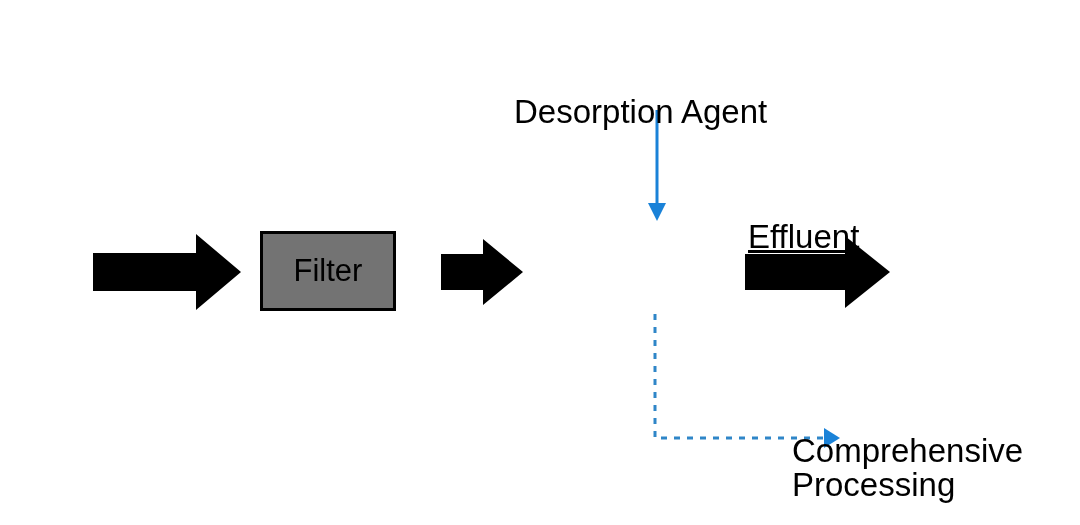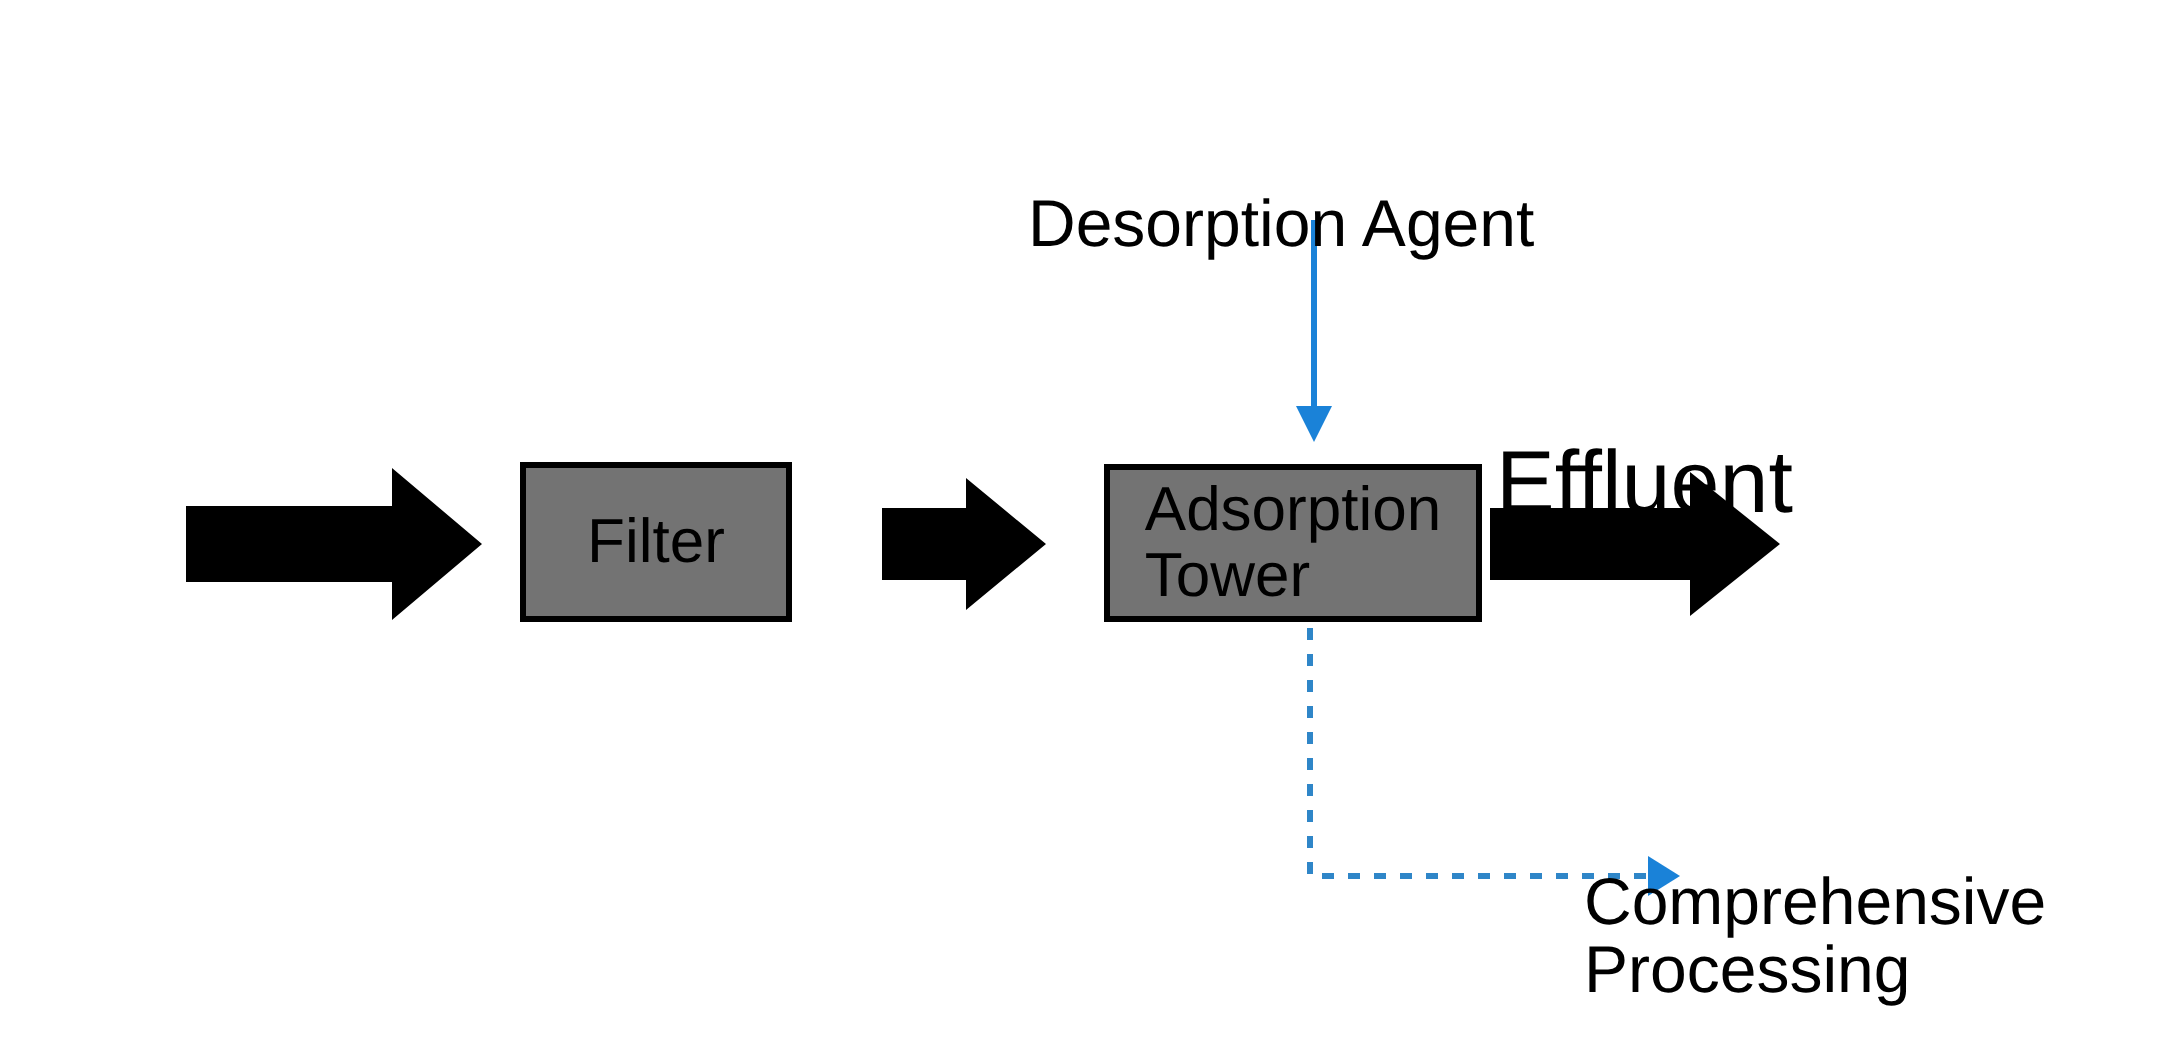--- a/index.html
+++ b/index.html
@@ -69,21 +69,22 @@
     font-size: 33px;
   }
   #label-desorption-agent {
     left: 514px;
     top: 75px;
     font-size: 33px;
   }
   #label-effluent {
     left: 748px;
     top: 200px;
-    font-size: 44px;
+    font-size: 33px;
+    text-decoration: underline;
   }
   #label-standard-emissions {
     left: 901px;
     top: 226px;
     font-size: 33px;
   }
   #label-desorption-fluid {
     left: 525px;
     top: 446px;
     font-size: 33px;
@@ -116,24 +117,20 @@
       <path d="M 655,314 L 655,438 L 826,438" fill="none" stroke="#2f86c8" stroke-width="3" stroke-dasharray="6 7" stroke-linecap="butt"></path>
       <polygon fill="#1a82d8" points="824,428 824,448 840,438"></polygon>
     </g>
 
   </svg>
 
   <div class="node-box" id="node-filter">
     <span class="node-label">Filter</span>
   </div>
 
-  <div class="node-box" id="node-adsorption-tower">
-    <span class="node-label">Adsorption
-Tower</span>
-  </div>
 
 
   <div class="flow-label" id="label-desorption-agent">Desorption Agent</div>
 
   <div class="flow-label" id="label-effluent">Effluent</div>
 
 
 
   <div class="flow-label" id="label-comprehensive-processing">Comprehensive
 Processing</div>

